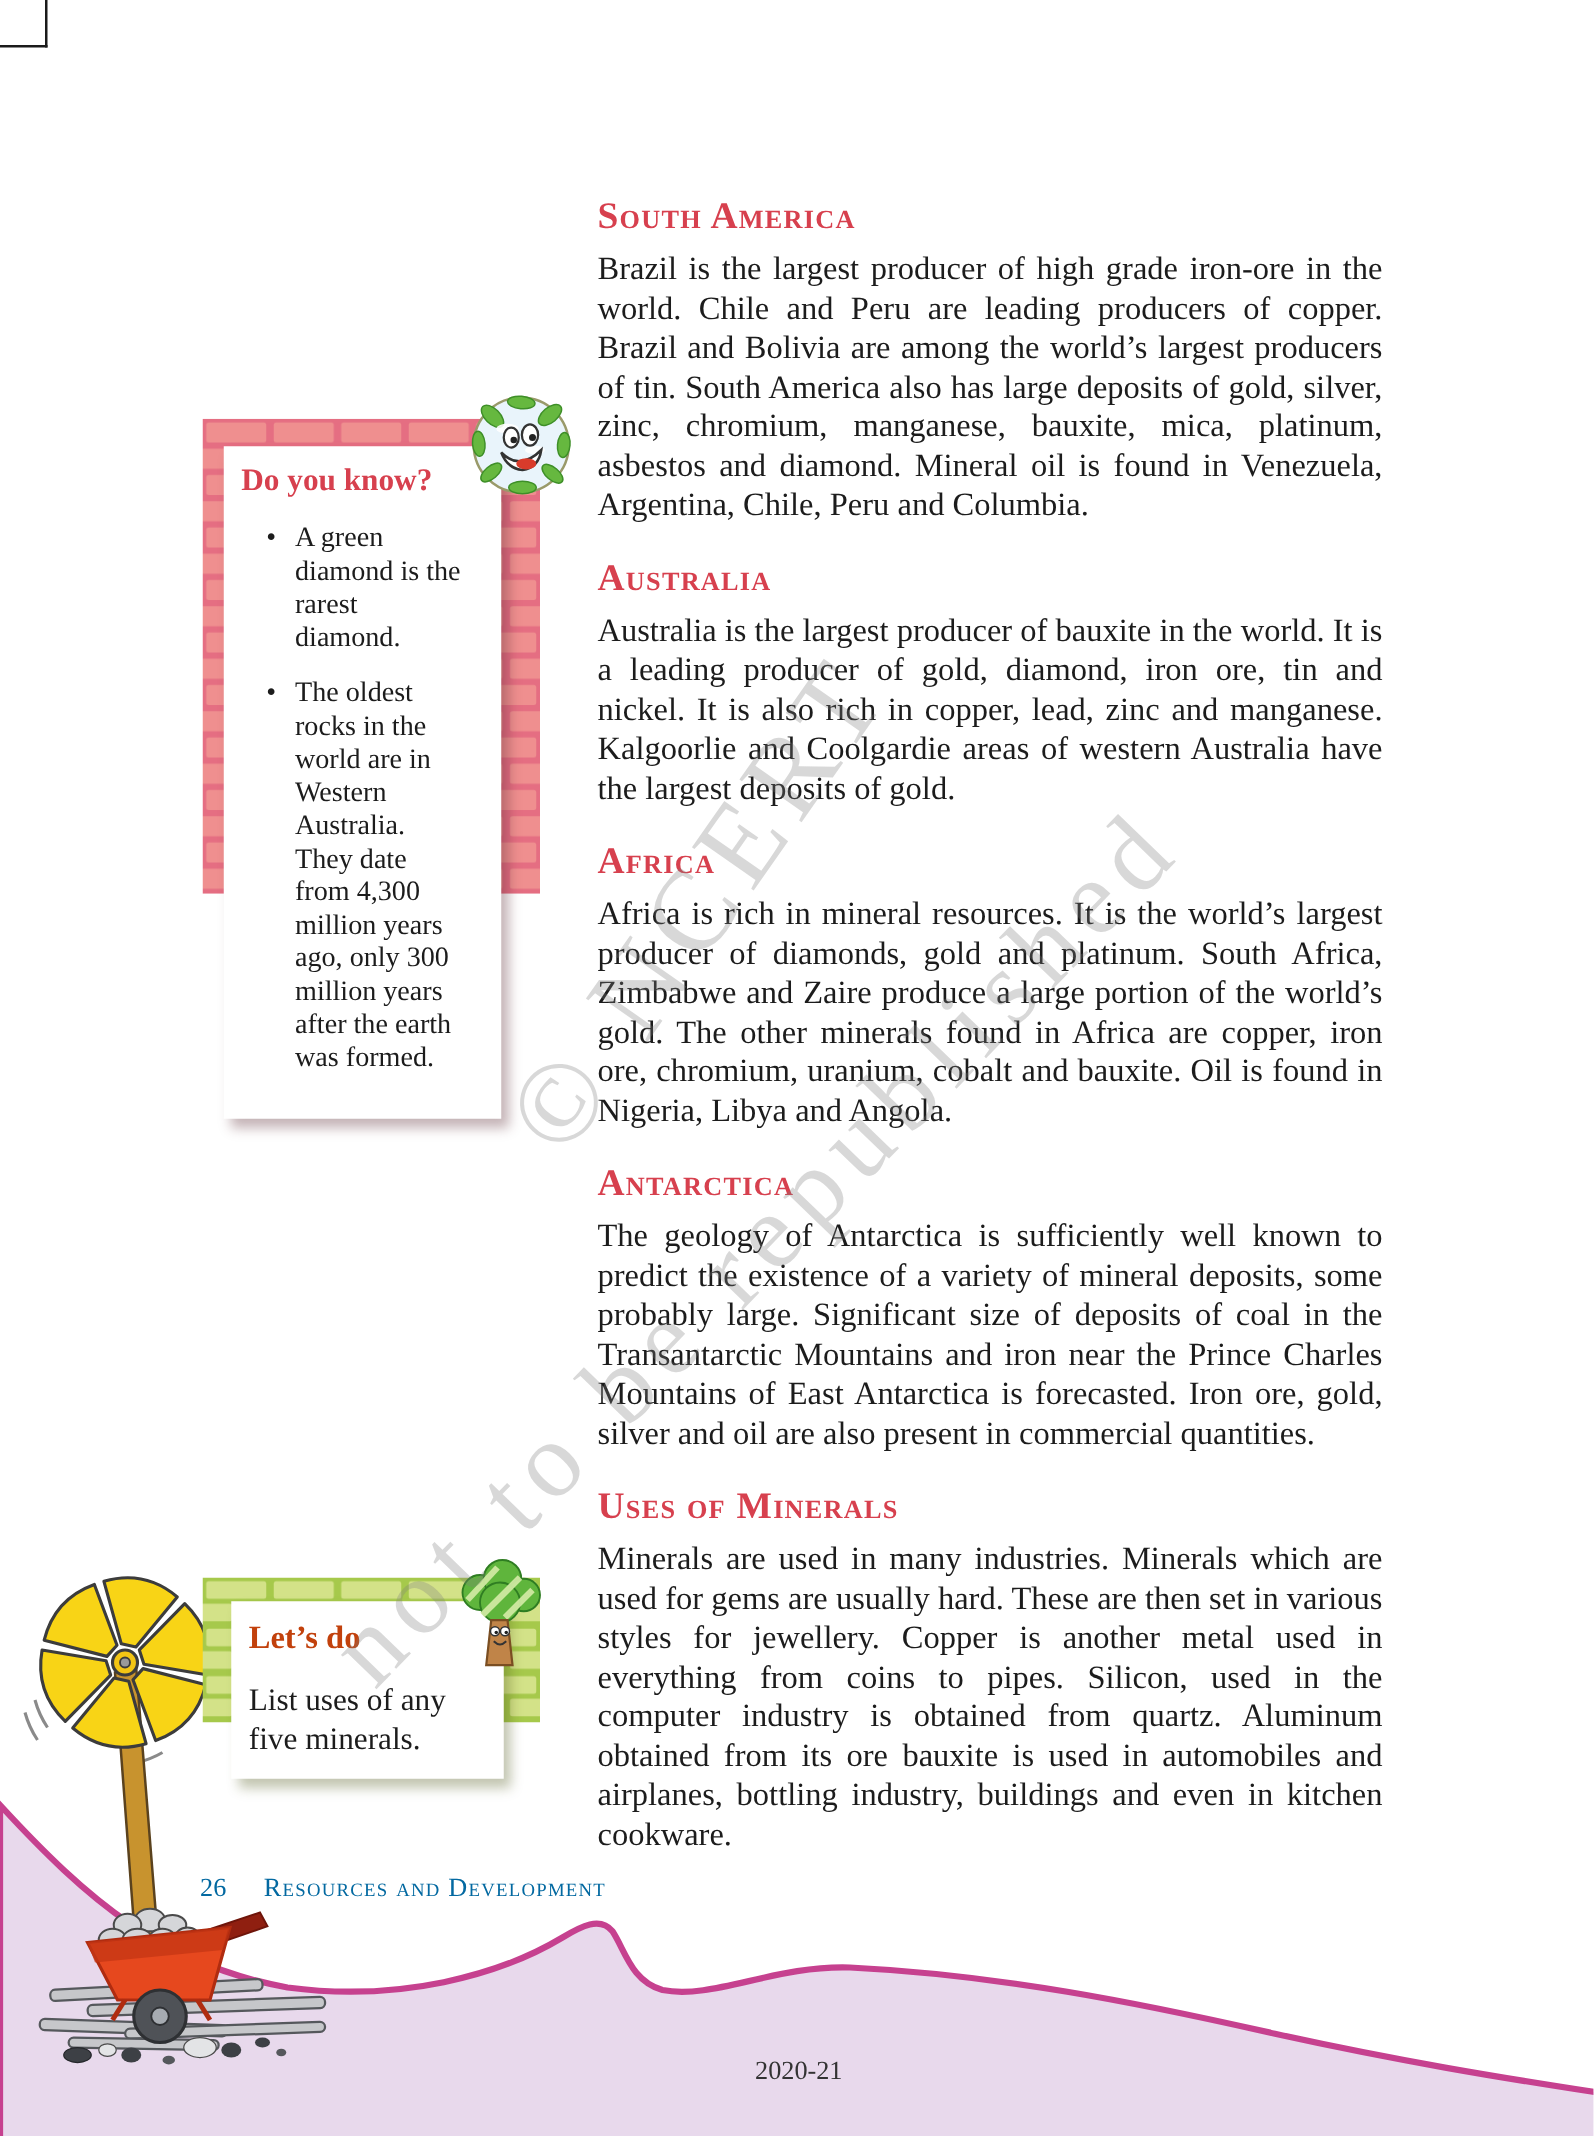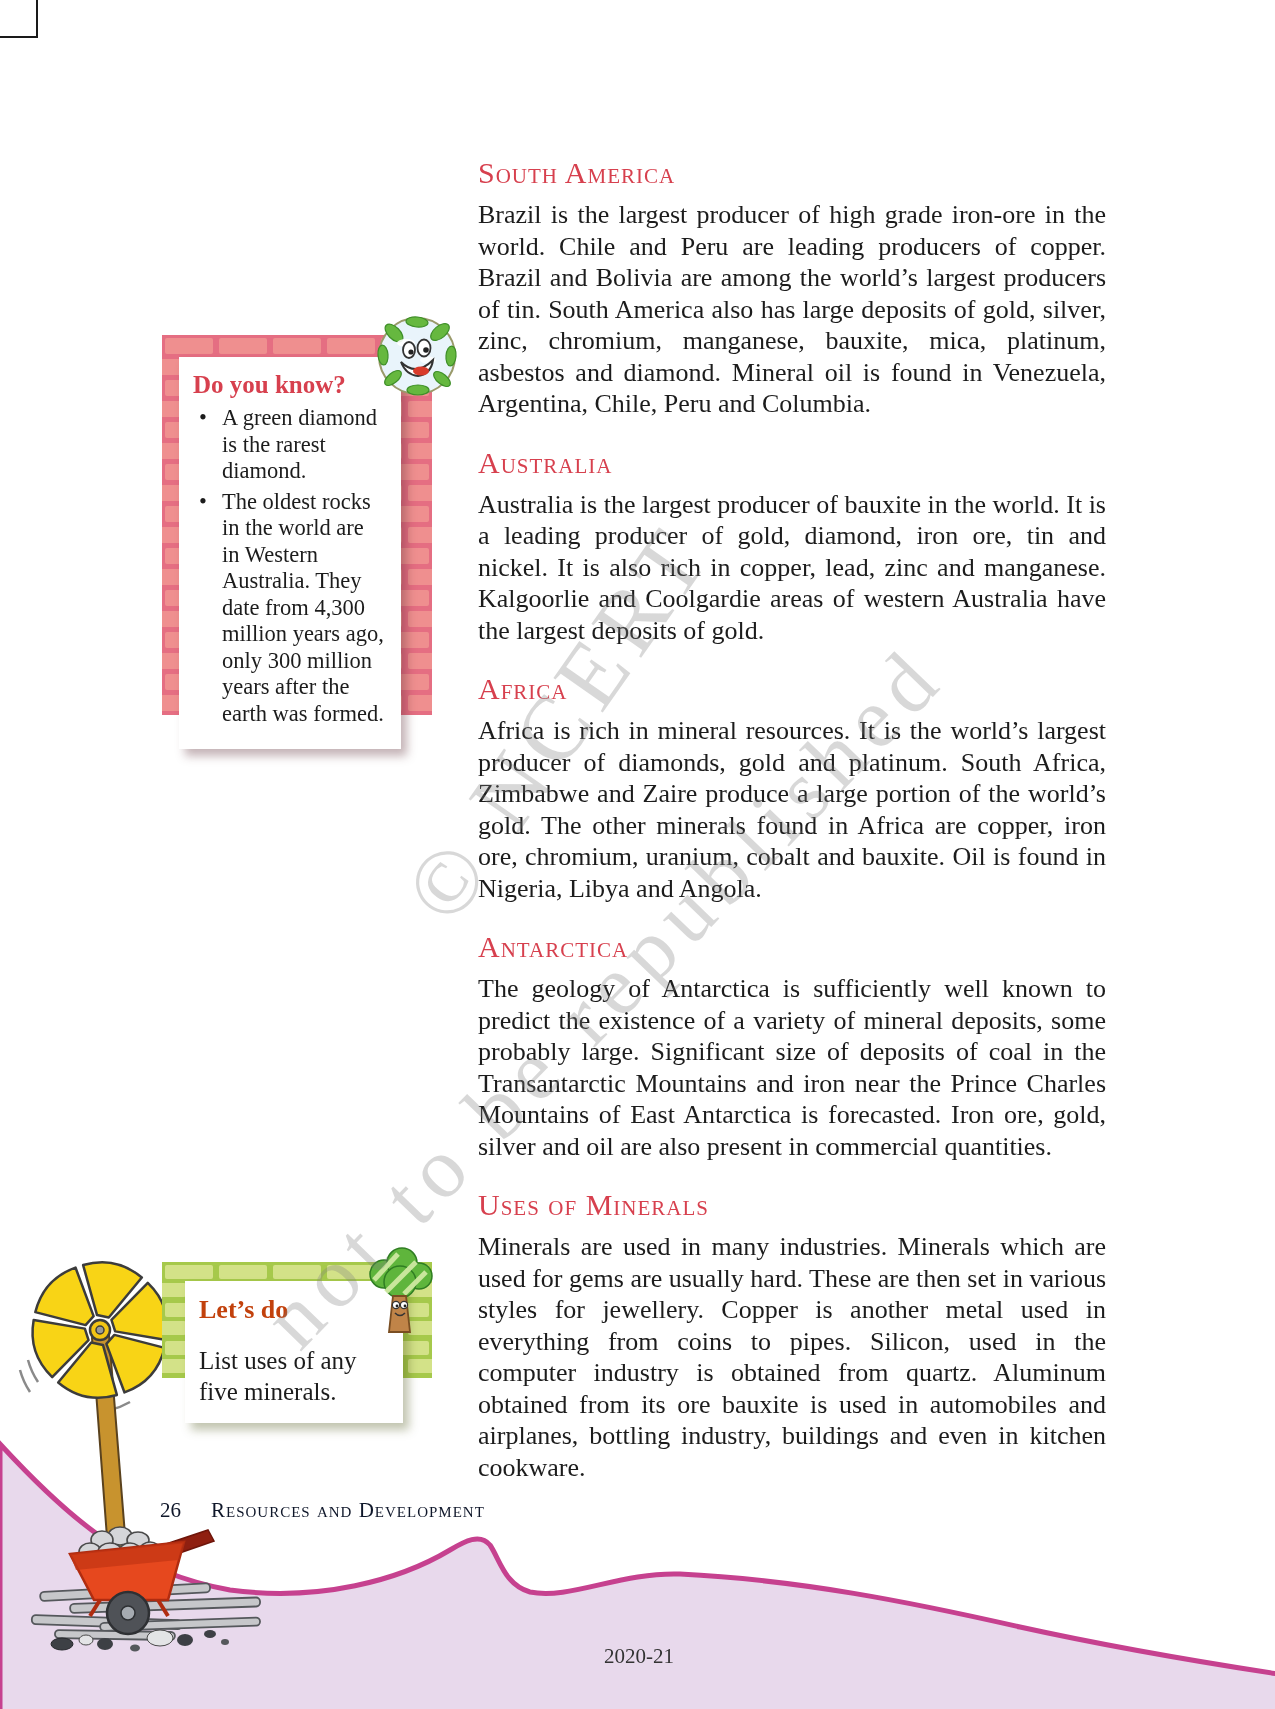--- a/index.html
+++ b/index.html
@@ -8,46 +8,46 @@
 
   
   .crop-tl{position:absolute;left:0;top:0;width:36px;height:36px;
            border-right:2px solid #1a1a1a;border-bottom:2px solid #1a1a1a;}
   .crop-bl{position:absolute;left:0;top:1672px;width:36px;height:37px;
            border-right:2px solid #1a1a1a;border-top:2px solid #1a1a1a;}
 
   
   .main{position:absolute;left:478px;top:158px;width:628px;z-index:2;}
   .section{margin:0 0 28px 0;}
-  .section h2{margin:0 0 11px 0;font-size:30px;font-weight:normal;color:#d7404e;
+  .section h2{margin:0 0 11px 0;font-size:30px;font-weight:bold;color:#d7404e;
               font-variant:small-caps;letter-spacing:1px;line-height:1.0;}
   .section p{margin:0;font-size:26px;line-height:31.5px;text-align:justify;}
 
   
   .dyk{position:absolute;left:162px;top:335px;z-index:2;}
   .dyk .frame{position:absolute;left:0;top:0;}
   .dyk .card{position:absolute;left:17px;top:22px;width:196px;background:#fff;
              padding:14px 12px 18px 14px;box-shadow:6px 7px 9px rgba(90,40,50,.35);}
   .dyk .card h3{margin:0 0 6px 0;font-size:25px;color:#d7404e;}
   .dyk ul{margin:0;padding:0;list-style:none;}
-  .dyk li{position:relative;padding-left:25px;font-size:22.5px;line-height:26.5px;margin:4px;}
+  .dyk li{position:relative;padding-left:25px;font-size:22.5px;line-height:26.5px;margin:18px;}
   .dyk li::before{content:"•";position:absolute;left:2px;top:0;}
   .globe{position:absolute;left:214px;top:-20px;}
 
   
   .letsdo{position:absolute;left:162px;top:1262px;z-index:2;}
   .letsdo .frame{position:absolute;left:0;top:0;}
   .letsdo .card{position:absolute;left:23px;top:19px;width:192px;background:#fff;
                 padding:14px 12px 16px 14px;box-shadow:6px 7px 9px rgba(80,90,30,.35);}
   .letsdo .card h3{margin:0 0 20px 0;font-size:26px;color:#c2410c;}
   .letsdo .card p{margin:0;font-size:25px;line-height:31px;}
   .tree{position:absolute;left:202px;top:-16px;}
 
   
-  .footer{position:absolute;left:160px;top:1498px;z-index:3;font-size:21px;color:#0f172a;}
+  .footer{position:absolute;left:160px;top:1498px;z-index:3;font-size:21px;color:#0369a1;}
   .footer .num{margin-right:30px;}
   .footer .title{font-variant:small-caps;letter-spacing:1px;}
   .yearline{position:absolute;left:604px;top:1644px;z-index:3;
             font-family:Liberation Serif, serif;font-size:21px;color:#333;}
 
   
   .wave{position:absolute;left:0;top:1400px;z-index:1;}
   .mill{position:absolute;left:10px;top:1240px;z-index:2;}
 
   

